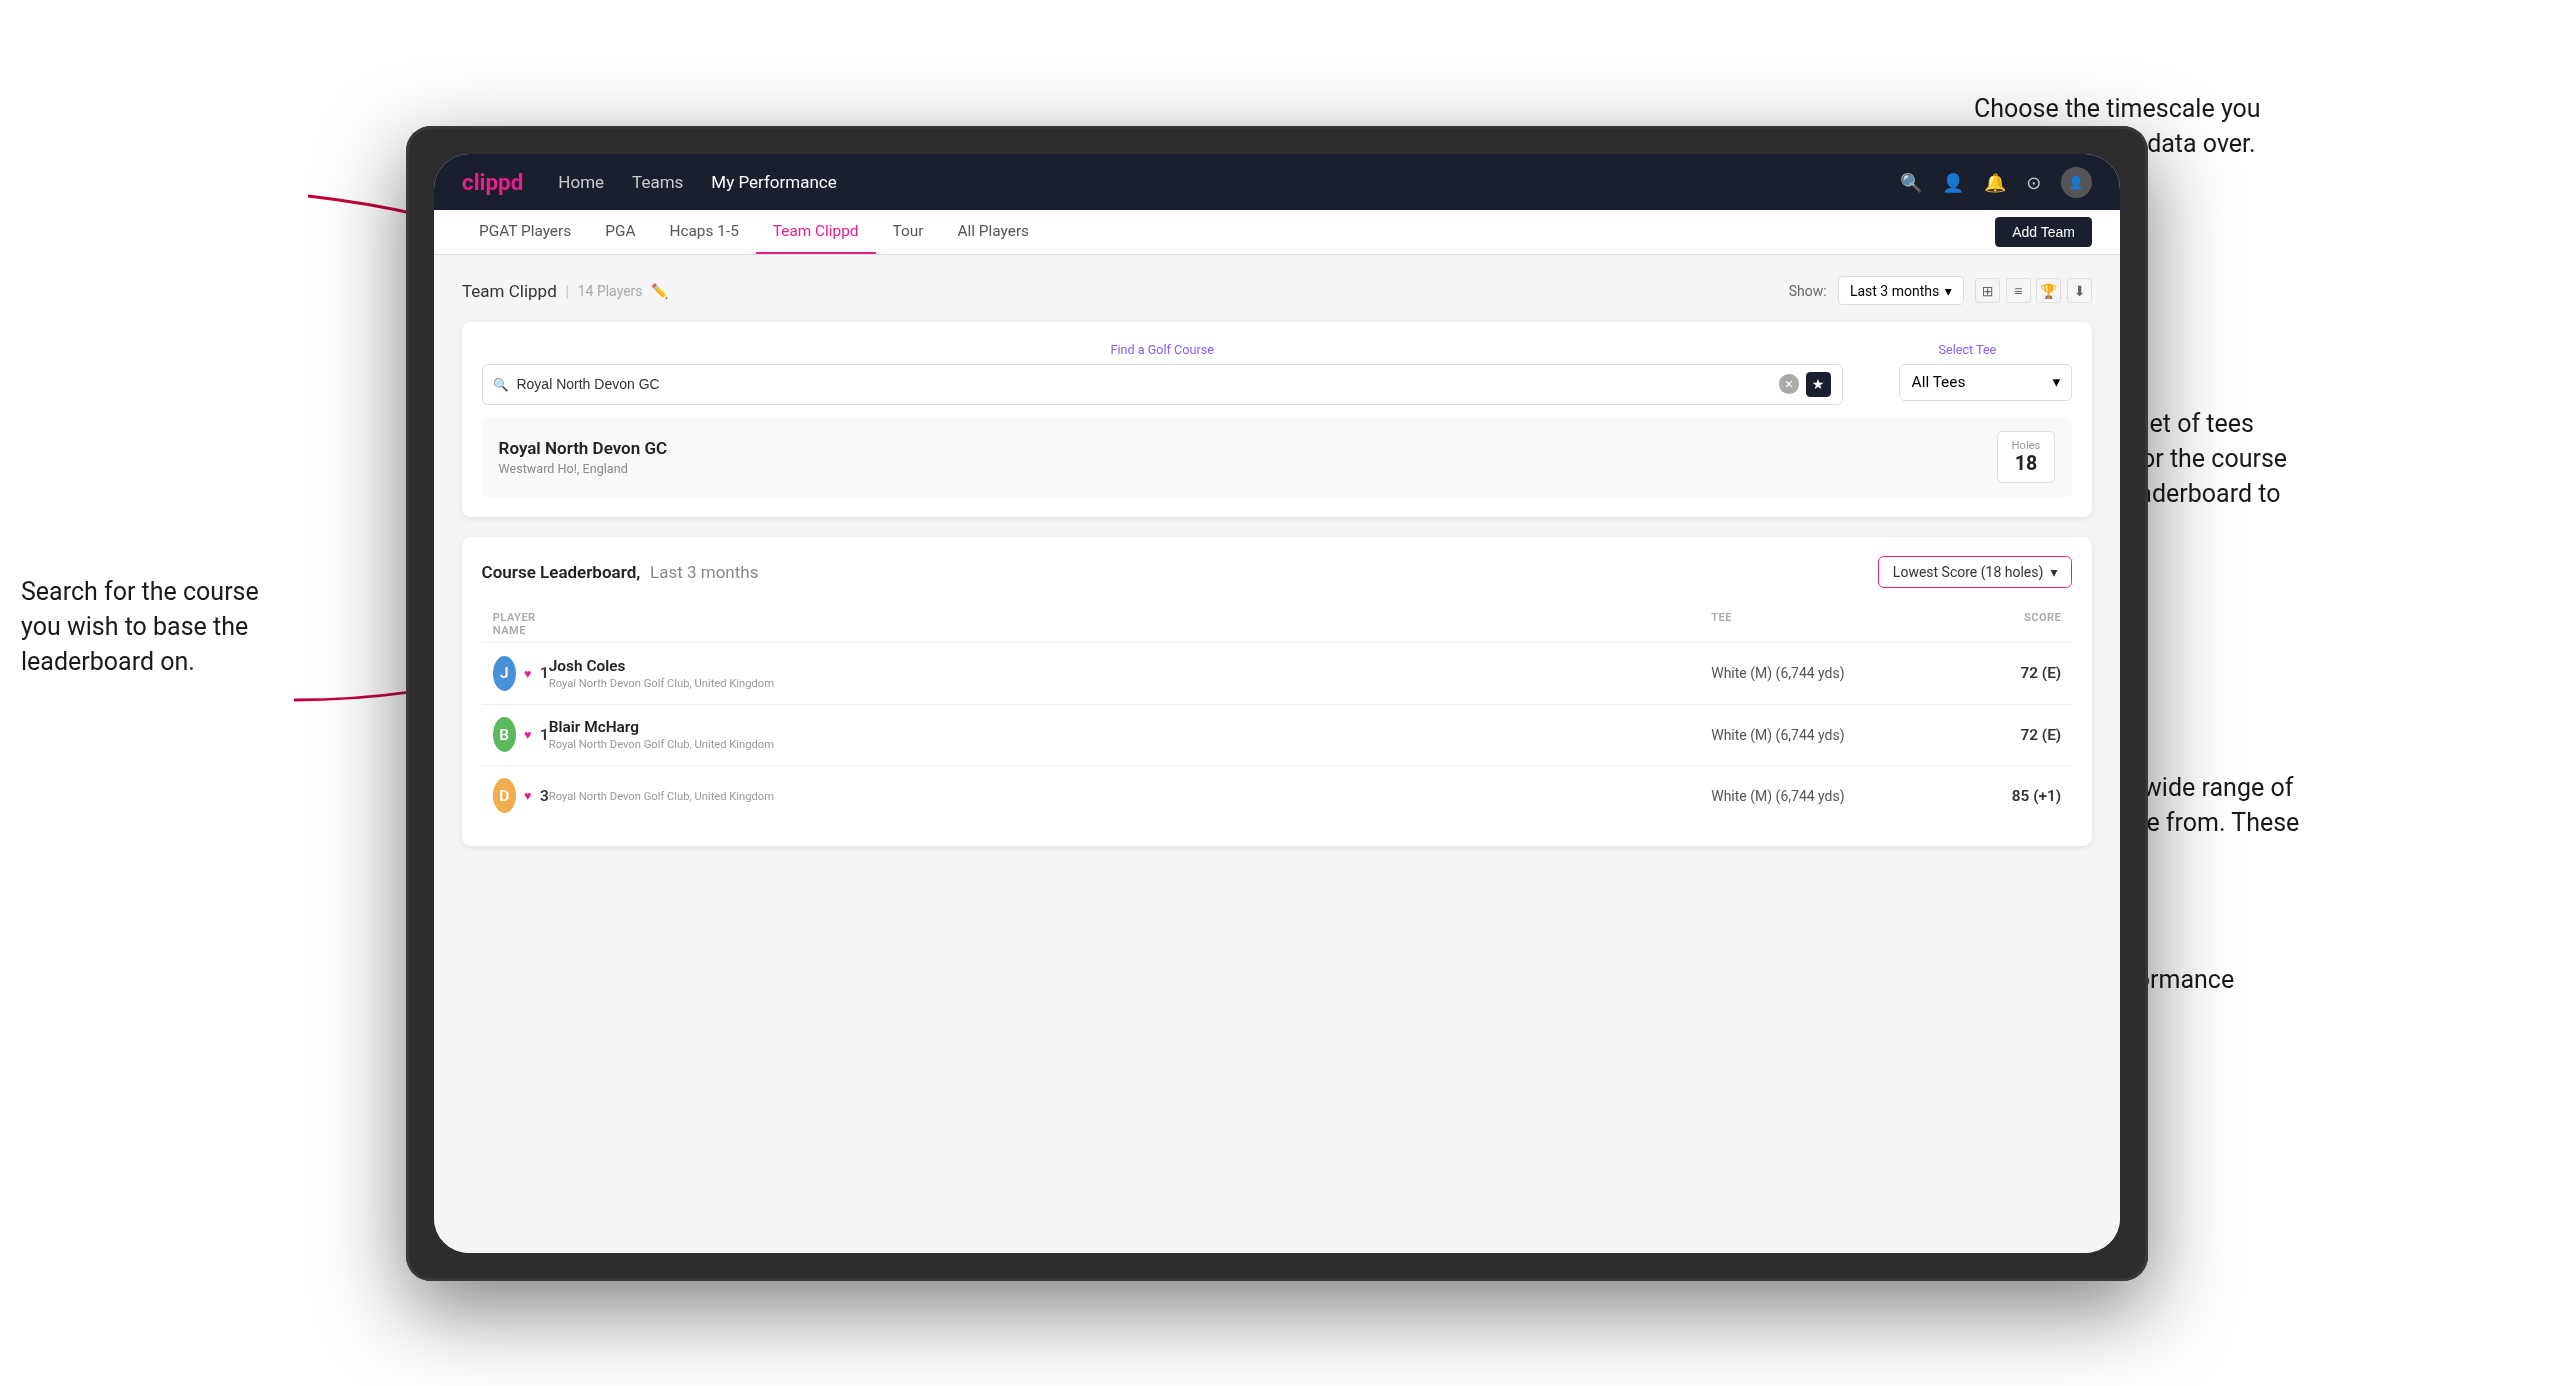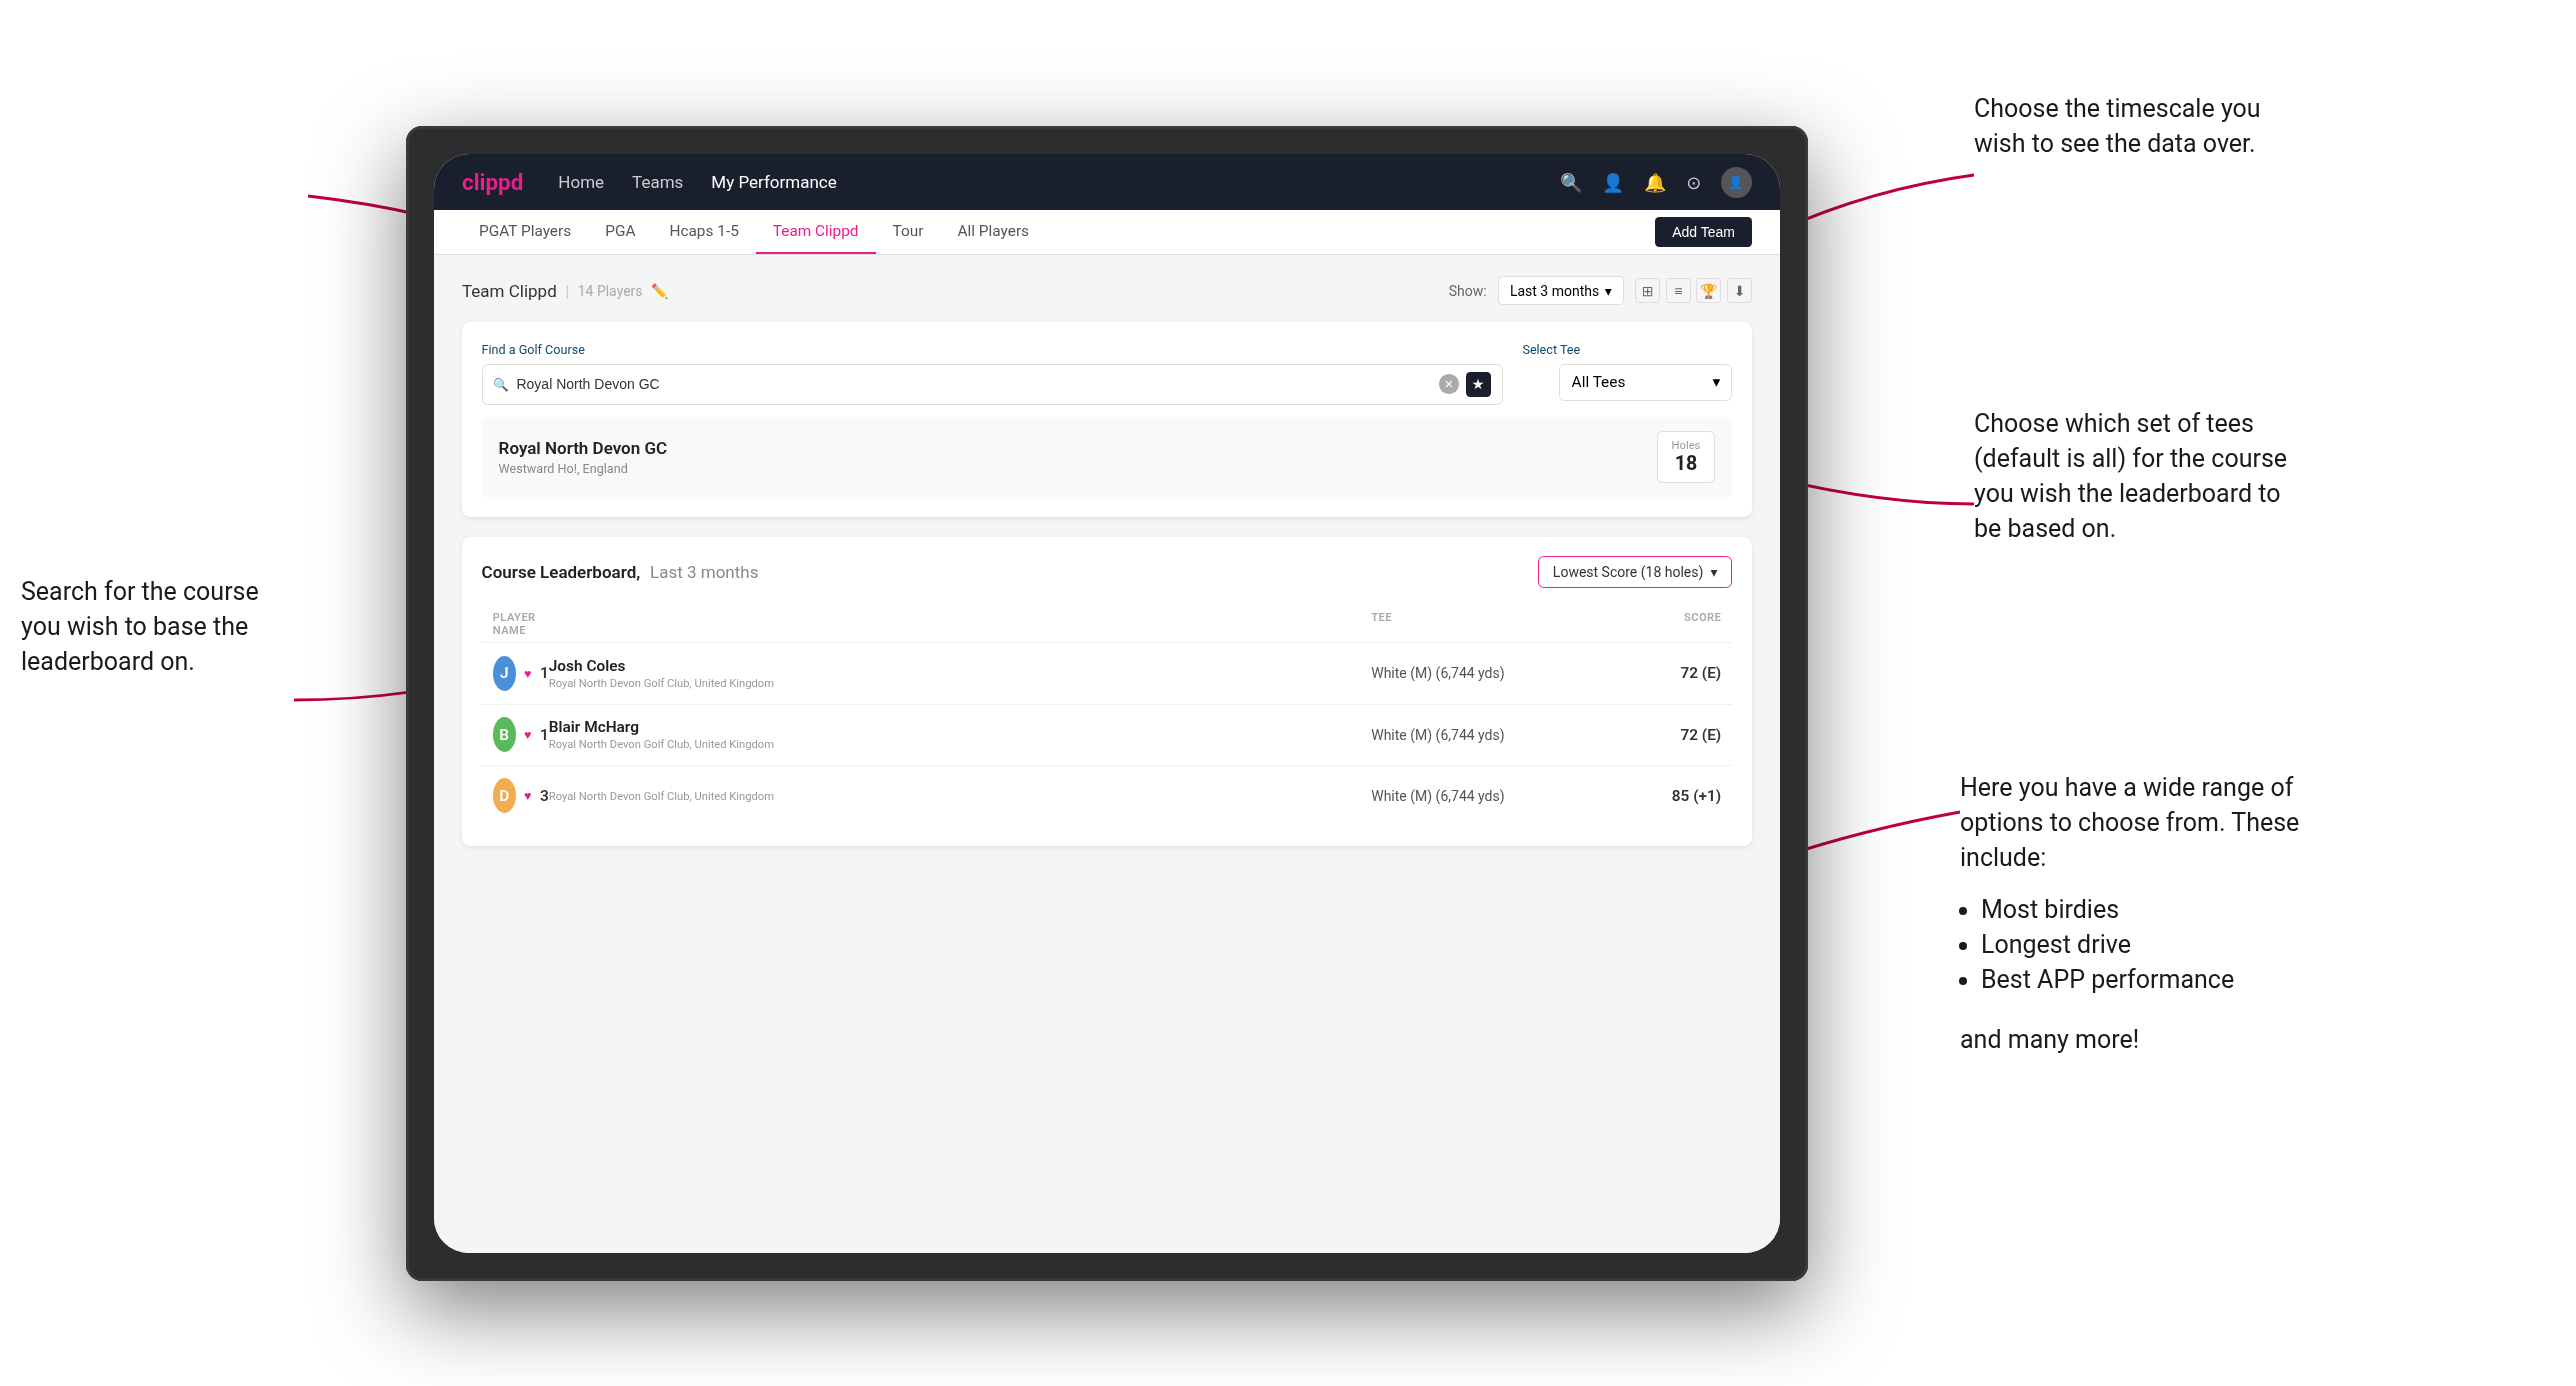--- a/index.html
+++ b/index.html
@@ -28,24 +28,24 @@
       width: 2576px;
       height: 1386px;
       pointer-events: none;
     }
 
     
     .tablet-shell {
       position: absolute;
       top: 126px;
       left: 406px;
-      width: 1402px;
+      width: 1742px;
       height: 1155px;
       background: #2d2d2f;
-      border-radius: 16px;
+      border-radius: 25px;
       box-shadow: 0 28px 84px rgba(0,0,0,0.5), inset 0 0 0 2.8px #3a3a3c;
     }
 
     .tablet-screen {
       position: absolute;
       top: 28px;
       left: 28px;
       right: 28px;
       bottom: 28px;
       background: #f0f0f0;
@@ -248,22 +248,23 @@
       gap: 19.6px;
       align-items: flex-start;
     }
 
     .search-field-group {
       flex: 1;
     }
 
     .search-field-label {
       font-size: 12.6px;
-      color: #0c4a6e;
+      color: #8b5cf6;
       margin-bottom: 7px;
+      text-align: center;
     }
 
     .search-input-wrapper {
       display: flex;
       align-items: center;
       border: 0.7px solid #ddd;
       border-radius: 5.6px;
       padding: 7px 11.2px;
       background: white;
       gap: 7px;

